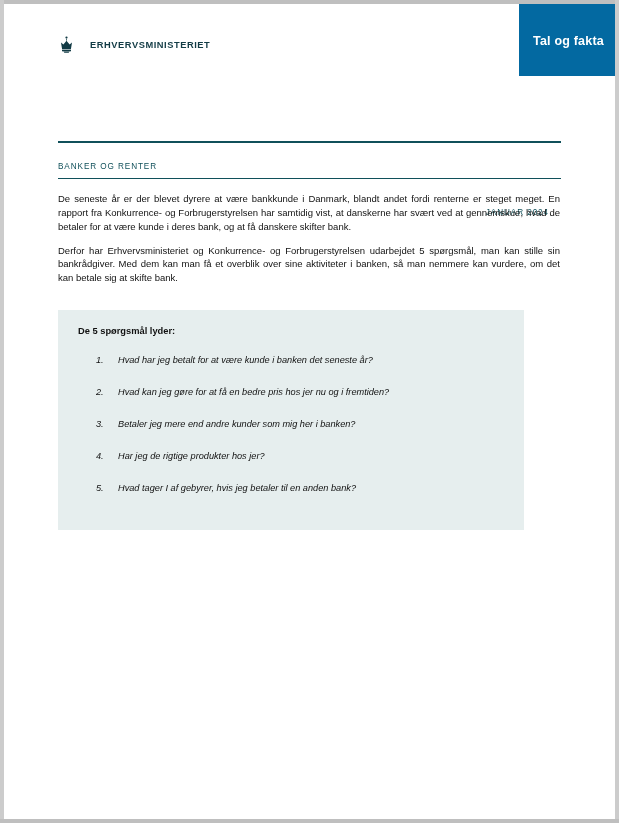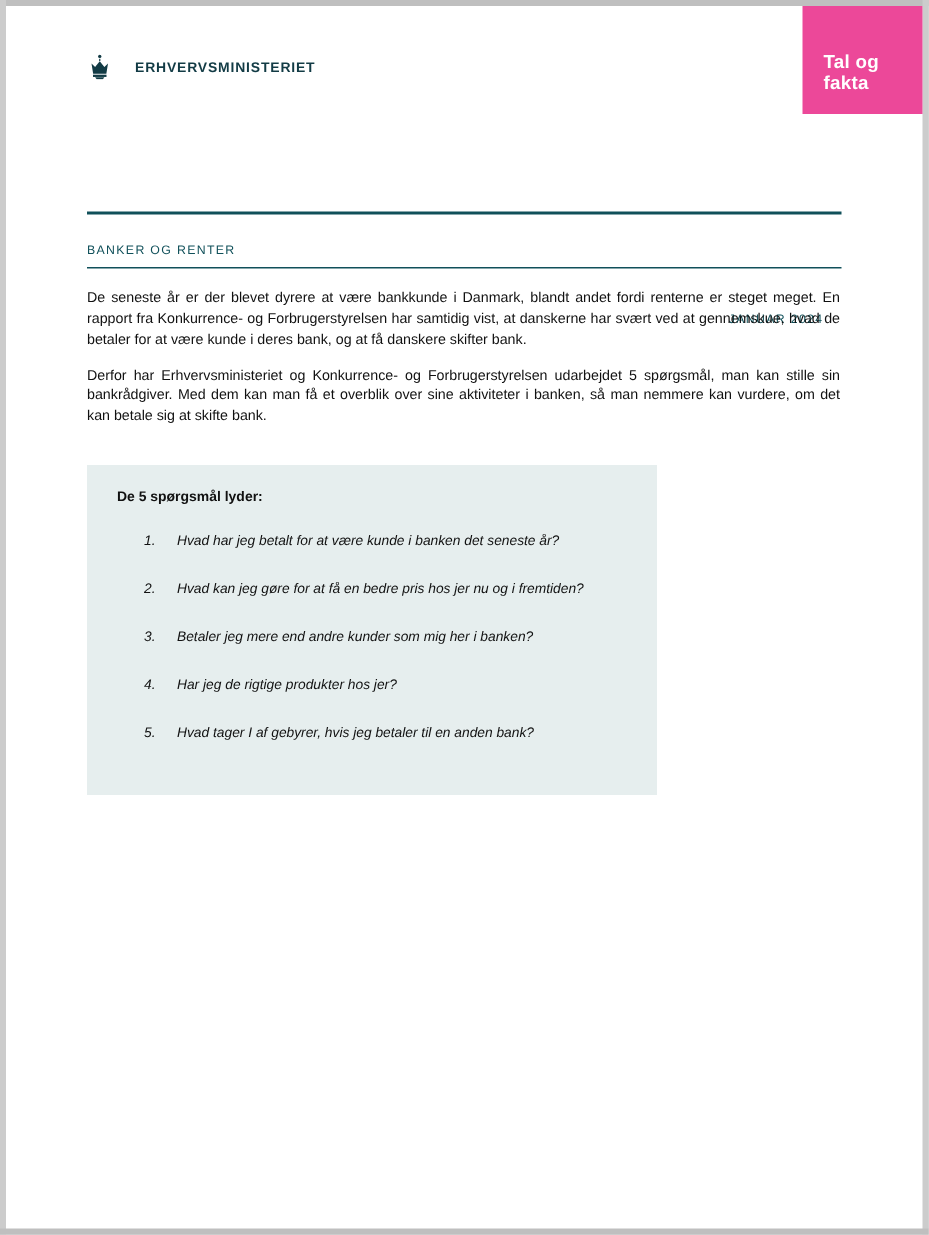--- a/index.html
+++ b/index.html
@@ -44,23 +44,23 @@
     bottom: 0; left: 0;
     width: 619px; height: 4px;
     background: #bfbfbf;
   }
 
   
   .badge {
     position: absolute;
     top: 4px;
     right: 4px;
-    width: 80px;
+    width: 96px;
     height: 72px;
-    background: #ec4899;
+    background: #0369a1;
     color: #ffffff;
     box-sizing: border-box;
   }
   .badge-label {
     position: absolute;
     left: 14px;
     top: 30px;
     font-size: 12.5px;
     font-weight: bold;
     letter-spacing: 0.2px;
@@ -157,21 +157,21 @@
     line-height: 1.46;
     color: #111111;
     text-align: justify;
   }
 
   
   .qbox {
     position: absolute;
     left: 58px;
     top: 310px;
-    width: 380px;
+    width: 466px;
     height: 220px;
     background: #e6eeee;
     box-sizing: border-box;
     padding: 16px 20px 0 20px;
   }
   .qbox-heading {
     font-size: 9.3px;
     font-weight: bold;
     color: #111111;
     margin: 0 0 18px 0;

